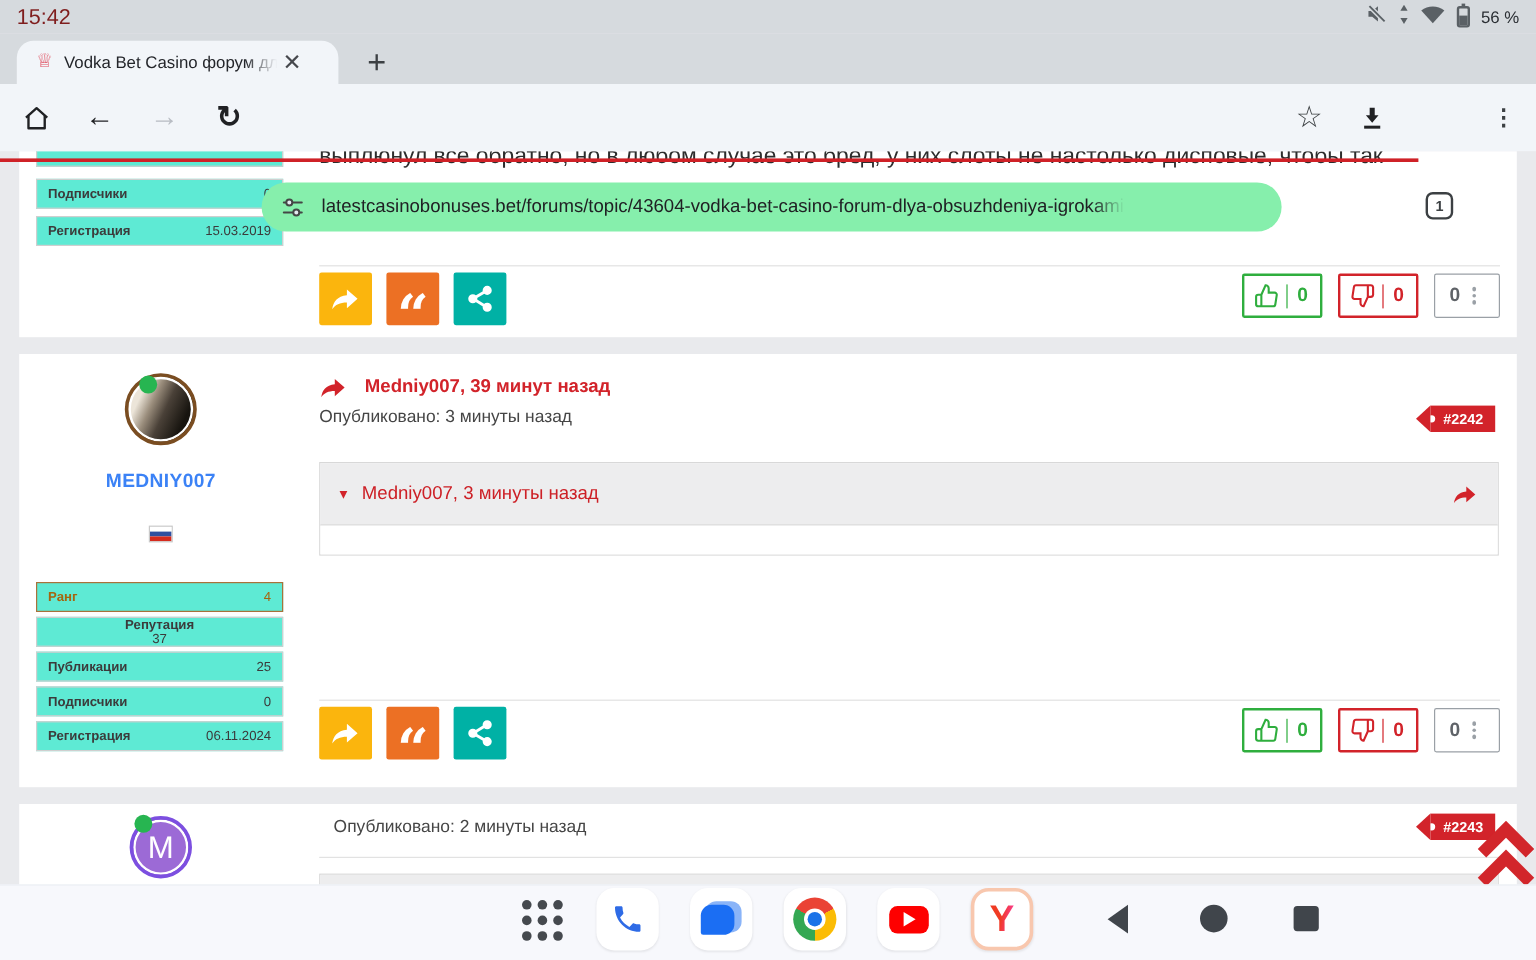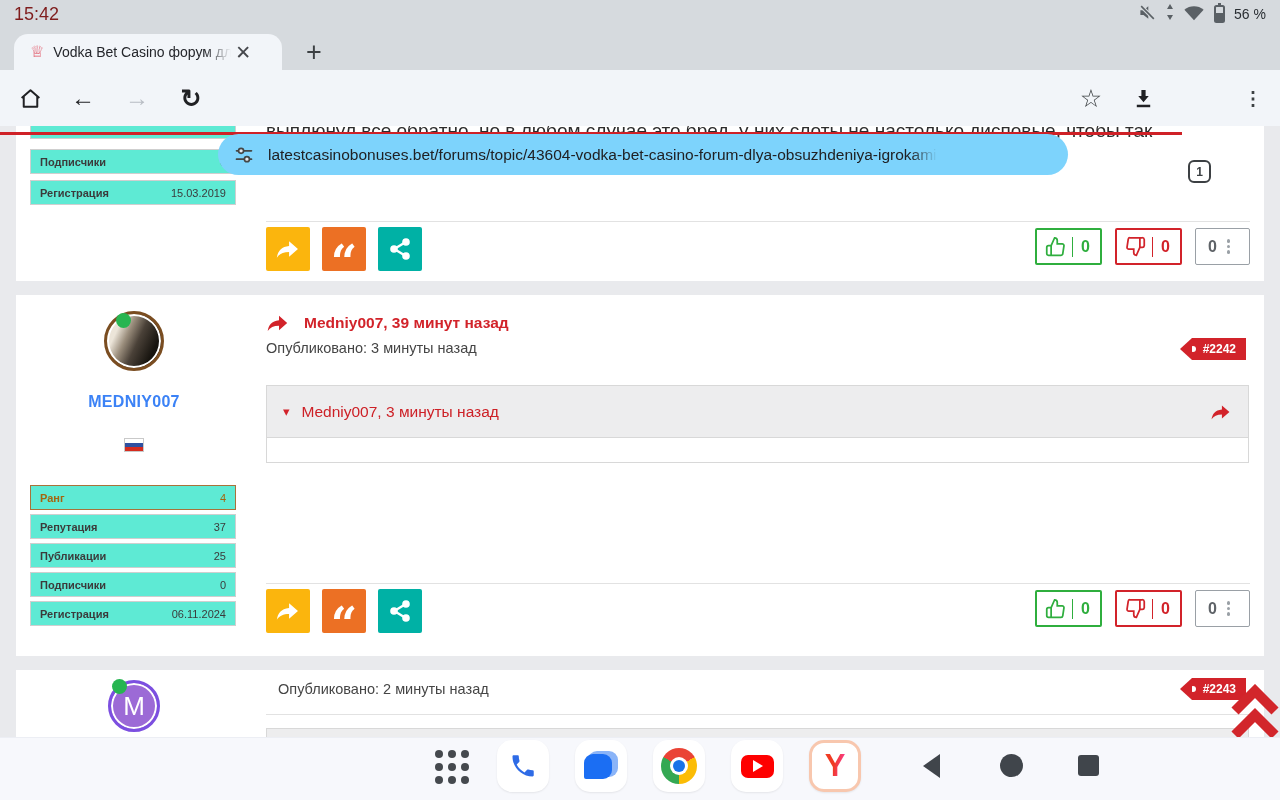--- a/index.html
+++ b/index.html
@@ -23,21 +23,21 @@
     border-radius:14px 14px 0 0; display:flex; align-items:center; padding:0 10px 0 16px; }
   .tab .favicon { font-size:16px; color:#e05263; margin-right:9px; line-height:1; }
   .tab .title { font-size:14px; color:#24262b; white-space:nowrap; overflow:hidden; width:178px;
     -webkit-mask-image:linear-gradient(90deg,#000 85%,transparent); }
   .tab .close { font-size:19px; color:#46484d; margin-left:4px; }
   .newtab { position:absolute; left:306px; top:10px; font-size:27px; color:#3c4043; font-weight:400; line-height:28px; }
 
   
   .toolbar { top:70px; left:0; width:1280px; height:56px; background:#f2f5f9; z-index:19; }
   .tool-ic { position:absolute; top:15px; width:26px; height:26px; display:flex; align-items:center; justify-content:center; }
-  .urlpill { position:absolute; left:218px; top:64px; width:850px; height:41px; background:#7dd3fc;
+  .urlpill { position:absolute; left:218px; top:82px; width:850px; height:41px; background:#86efac;
     border-radius:21px; display:flex; align-items:center; padding:0 16px; overflow:hidden; }
   .urlpill .url { font-size:15.5px; color:#202124; white-space:nowrap; overflow:hidden;
     -webkit-mask-image:linear-gradient(90deg,#000 96%,transparent); }
   .tabcount { position:absolute; left:1188px; top:90px; width:23px; height:23px; border:2.3px solid #3c4043;
     border-radius:6px; font-size:12px; font-weight:bold; color:#3c4043; display:flex; align-items:center; justify-content:center; }
   .kebab { font-size:19px; color:#3c4043; font-weight:bold; letter-spacing:0; }
 
   
   .page-bg { top:126px; left:0; width:1280px; height:611px; background:#e9eaed; }
   .card { position:absolute; left:16px; width:1248px; background:#ffffff; overflow:hidden; }
@@ -272,21 +272,21 @@
   <div class="flag" style="top:143px;">
       <i class="w"></i>
       <i class="b"></i>
       <i class="r"></i>
     </div>
 
   <div class="side-row hl" style="top:190px;">
     <span class="lbl">Ранг</span>
     <span class="val">4</span>
   </div>
-  <div class="side-row" style="top:219px;">
+  <div class="side-row" style="top:219px;flex-direction:column;">
     <span class="lbl">Репутация</span>
     <span class="val">37</span>
   </div>
   <div class="side-row" style="top:248px;">
     <span class="lbl">Публикации</span>
     <span class="val">25</span>
   </div>
   <div class="side-row" style="top:277px;">
     <span class="lbl">Подписчики</span>
     <span class="val">0</span>

